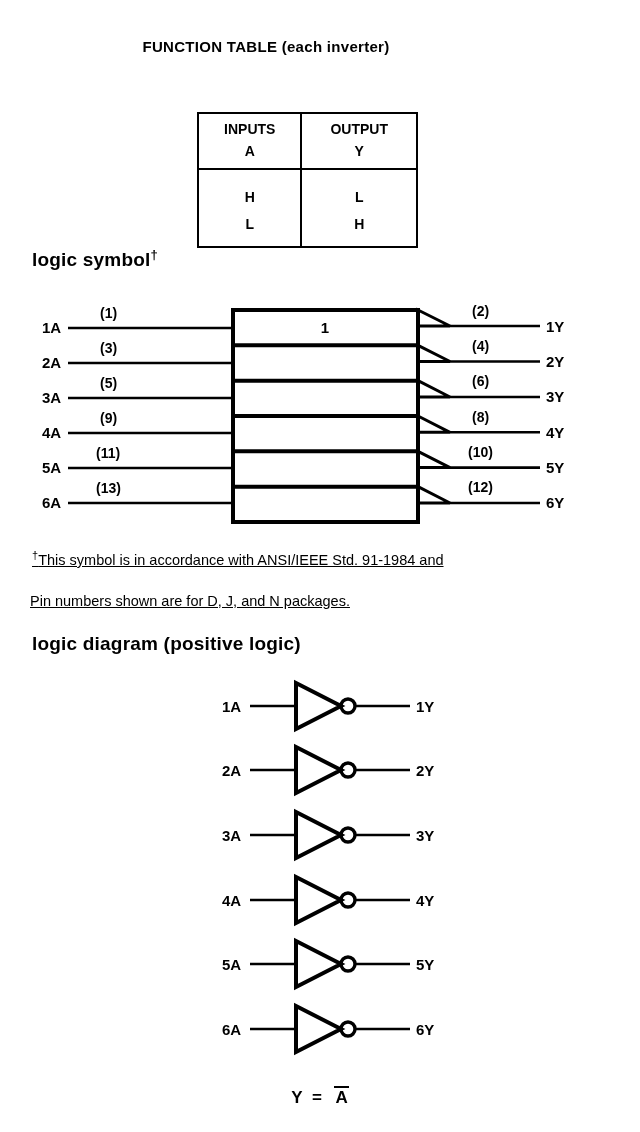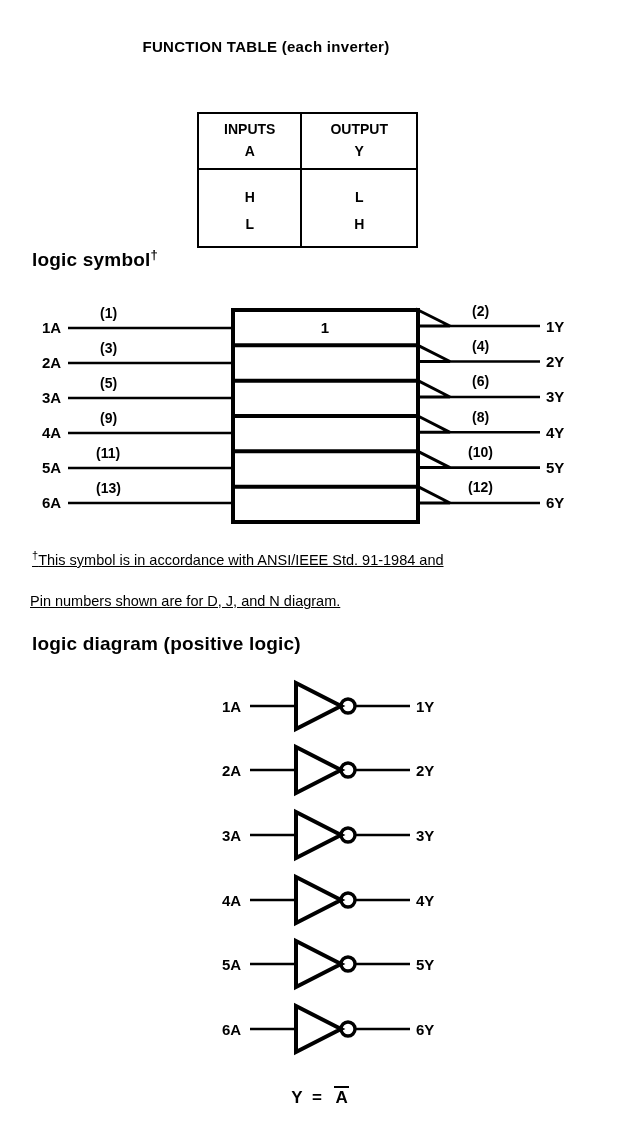--- a/index.html
+++ b/index.html
@@ -234,21 +234,21 @@
     <text x="96" y="197" font-size="14">(13)</text>
     <path d="M418 190.7 L450 207 L418 207 Z" fill="none" stroke="#000" stroke-width="3"></path>
     <line x1="450" y1="207" x2="540" y2="207" stroke="#000" stroke-width="2.6"></line>
     <text x="468" y="196" font-size="14">(12)</text>
     <text x="546" y="212" font-size="15">6Y</text>
   </g>
 </svg>
 
 <div class="footnote" id="footnote-symbol"><span class="dag">†</span><span>This symbol is in accordance with ANSI/IEEE Std. 91-1984 and</span></div>
 
-<div class="footnote" id="footnote-pins">Pin numbers shown are for D, J, and N diagram.</div>
+<div class="footnote" id="footnote-pins">Pin numbers shown are for D, J, and N packages.</div>
 
 <div class="section-heading" id="heading-logic-diagram">logic diagram (positive logic)</div>
 
 <svg id="logic-diagram-figure" viewBox="0 0 640 420">
 
   <g>
     <text x="222" y="40" font-size="15">1A</text>
     <line x1="250" y1="34" x2="296" y2="34" stroke="#000" stroke-width="2.6"></line>
     <path d="M296 11 L296 57 L341 34 Z" fill="none" stroke="#000" stroke-width="4" stroke-linejoin="miter"></path>
     <circle cx="348" cy="34" r="7" fill="none" stroke="#000" stroke-width="3.4"></circle>

